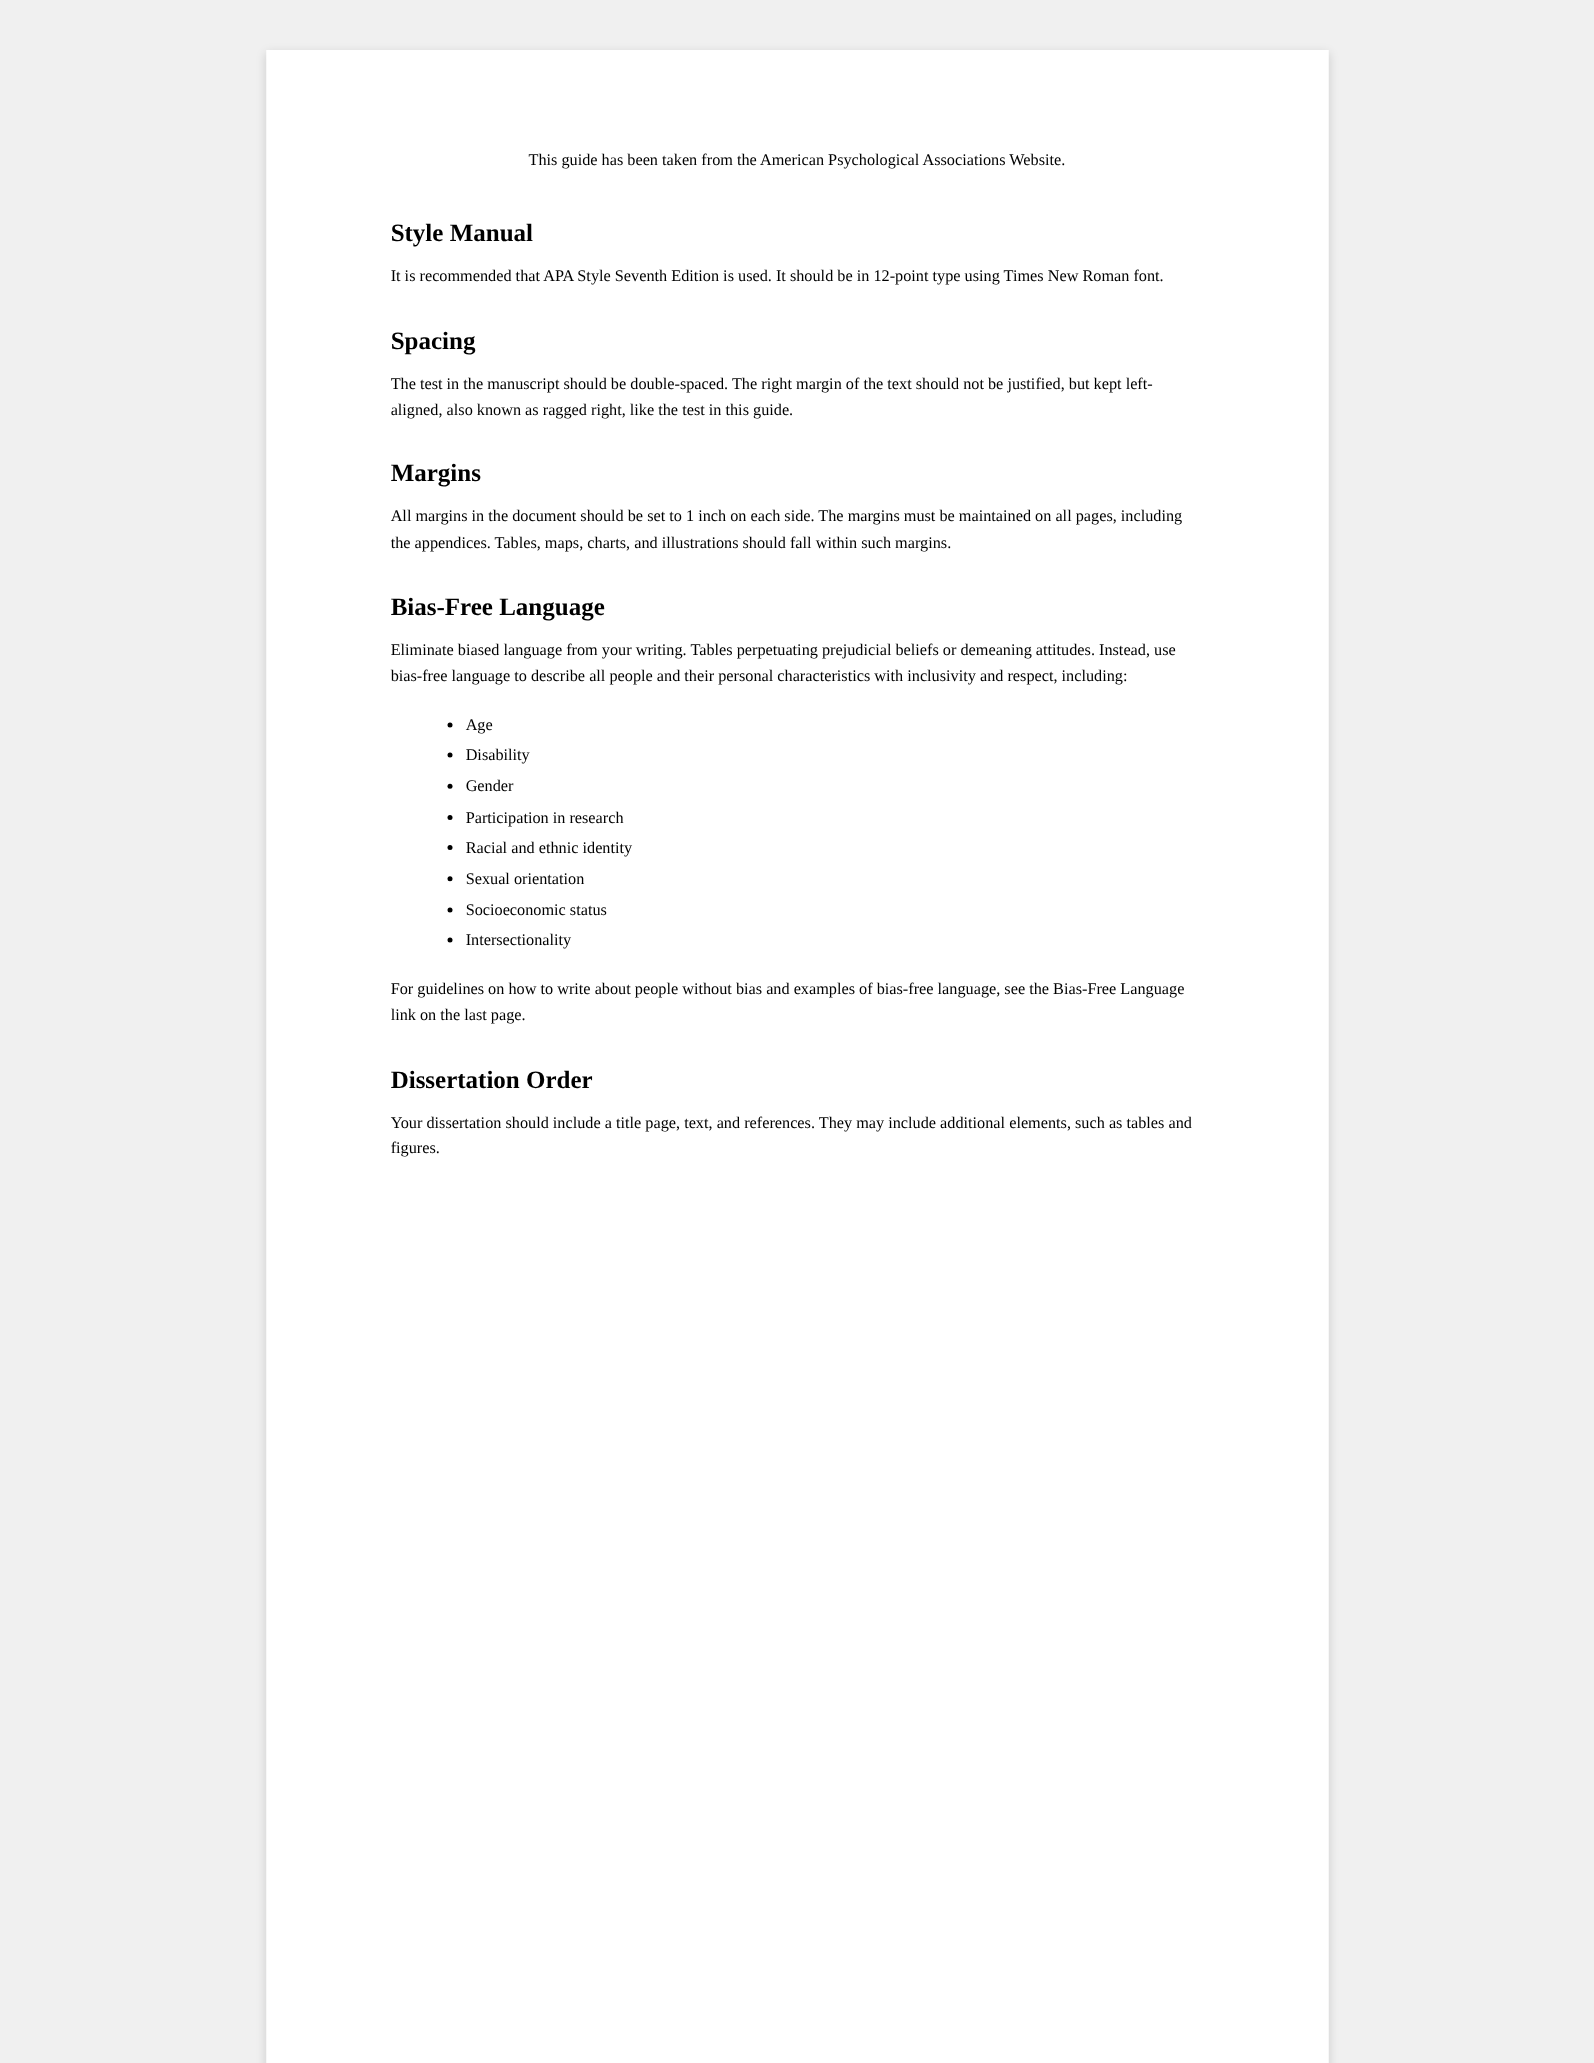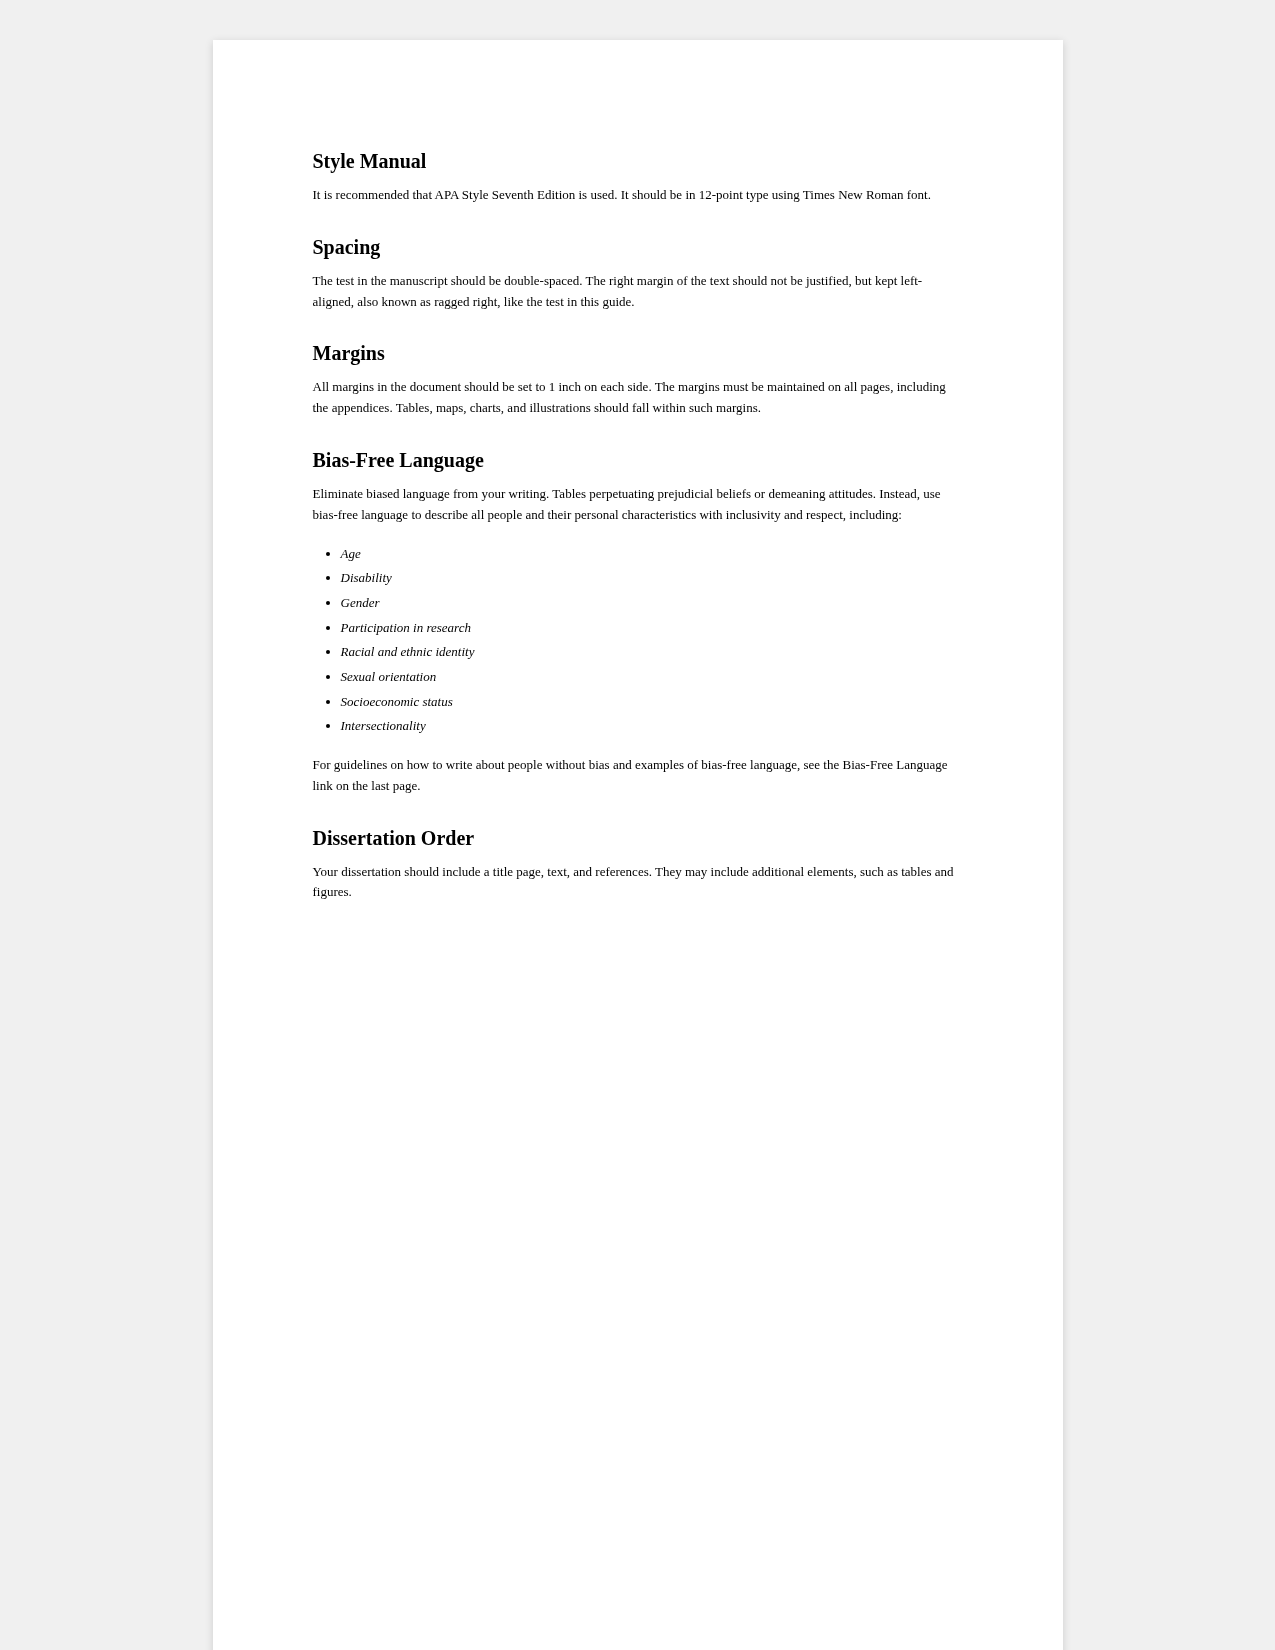--- a/index.html
+++ b/index.html
@@ -52,38 +52,38 @@
 
     .section-body {
       font-size: 13px;
       line-height: 1.6;
       margin-bottom: 16px;
       font-family: 'Times New Roman', Times, serif;
     }
 
     .bullet-list {
       list-style-type: disc;
-      margin-left: 28px;
+      margin-left: 60px;
       margin-bottom: 16px;
       font-size: 13px;
       line-height: 1.9;
       font-family: 'Times New Roman', Times, serif;
-      font-style: italic;
     }
 
     .bullet-list li {
       font-size: 13px;
       font-family: 'Times New Roman', Times, serif;
     }
   </style>
 </head>
 <body>
 
 <div class="page">
 
+  <p class="page-subtitle">This guide has been taken from the American Psychological Associations Website.</p>
 
   <h2 class="section-heading">Style Manual</h2>
   <p class="section-body">It is recommended that APA Style Seventh Edition is used. It should be in 12-point type using Times New Roman font.</p>
 
   <h2 class="section-heading">Spacing</h2>
   <p class="section-body">The test in the manuscript should be double-spaced. The right margin of the text should not be justified, but kept left-aligned, also known as ragged right, like the test in this guide.</p>
 
   <h2 class="section-heading">Margins</h2>
   <p class="section-body">All margins in the document should be set to 1 inch on each side. The margins must be maintained on all pages, including the appendices. Tables, maps, charts, and illustrations should fall within such margins.</p>
 

